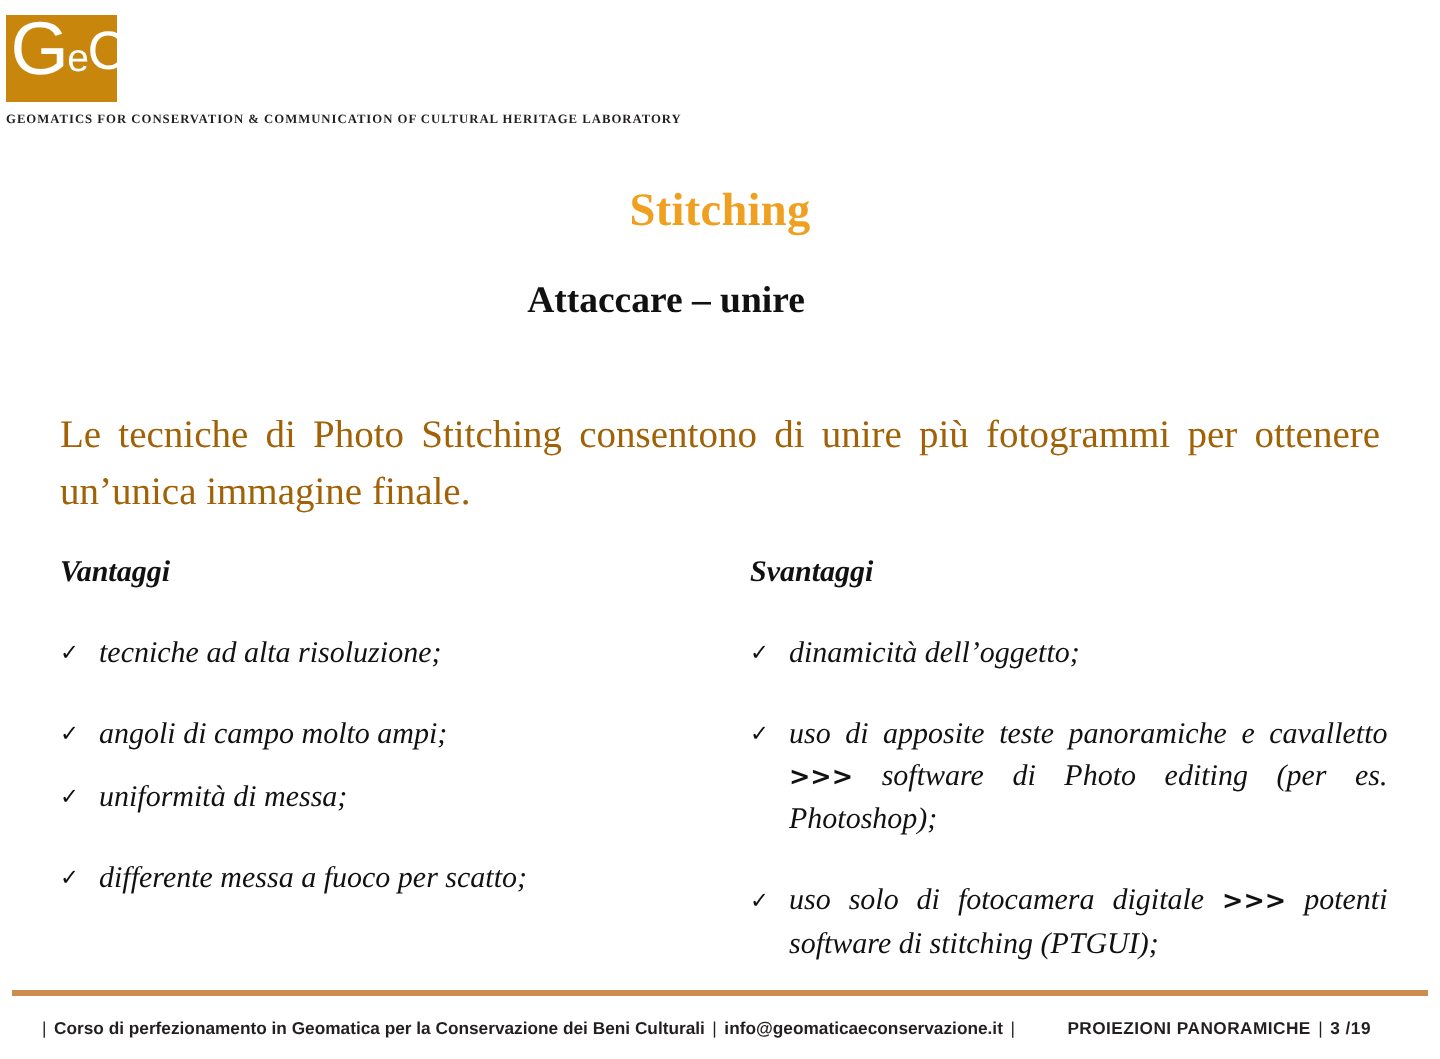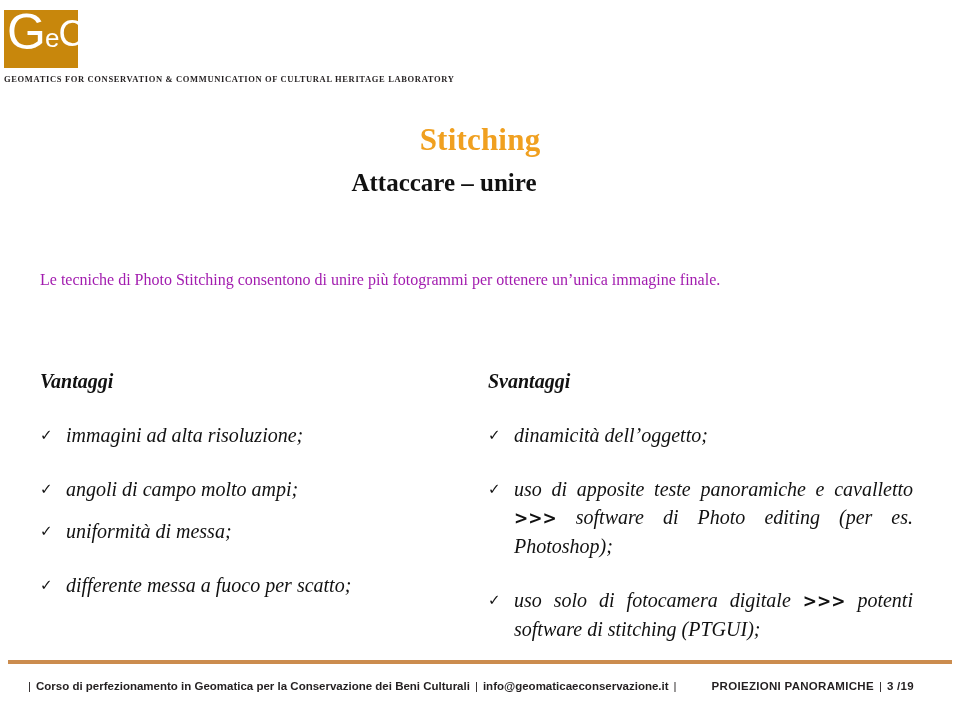--- a/index.html
+++ b/index.html
@@ -96,54 +96,54 @@
     text-align: center;
     font-family: "Liberation Serif", serif;
     font-weight: bold;
     font-size: 31px;
     color: #F0A020;
     letter-spacing: 0.2px;
   }
   #title-sub {
     position: absolute;
     left: 0;
-    top: 69px;
+    top: 87px;
     width: 888px;
     text-align: center;
     font-family: "Liberation Serif", serif;
     font-weight: bold;
     font-size: 25px;
     color: #111111;
   }
   #intro {
     position: absolute;
     left: 40px;
     top: 145px;
     width: 880px;
-    font-size: 16px;
+    font-size: 26px;
     line-height: 38px;
     text-align: justify;
     text-justify: inter-word;
-    color: #a21caf;
+    color: #a16207;
   }
 
   
   #columns {
     position: absolute;
     left: 0;
     top: 270px;
     width: 960px;
   }
   .column {
     position: absolute;
     top: 0;
     font-style: italic;
   }
   #col-left  { left: 40px;  width: 420px; }
-  #col-right { left: 488px; width: 425px; }
+  #col-right { left: 500px; width: 425px; }
 
   .col-heading {
     font-family: "Liberation Serif", serif;
     font-weight: bold;
     font-size: 20px;
     color: #111111;
     margin: 0 0 28px 0;
   }
   .bullet-list {
     list-style: none;
@@ -241,21 +241,21 @@
 
   <p id="intro">Le tecniche di Photo Stitching consentono di unire più fotogrammi per ottenere un’unica immagine finale.</p>
 
   <div id="columns">
 
     <div class="column" id="col-left">
       <div class="col-heading">Vantaggi</div>
       <ul class="bullet-list">
         <li class="bullet-item">
           <span class="check">✓</span>
-          <span>immagini ad alta risoluzione;</span>
+          <span>tecniche ad alta risoluzione;</span>
         </li>
         <li class="bullet-item tight">
           <span class="check">✓</span>
           <span>angoli di campo molto ampi;</span>
         </li>
         <li class="bullet-item">
           <span class="check">✓</span>
           <span>uniformità di messa;</span>
         </li>
         <li class="bullet-item">

